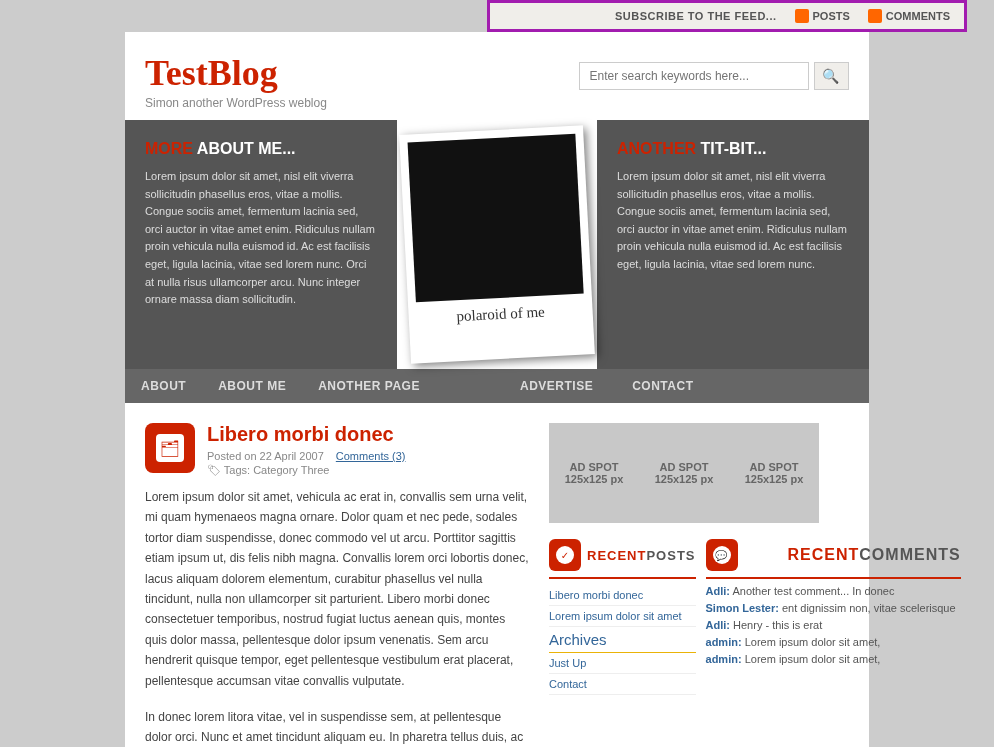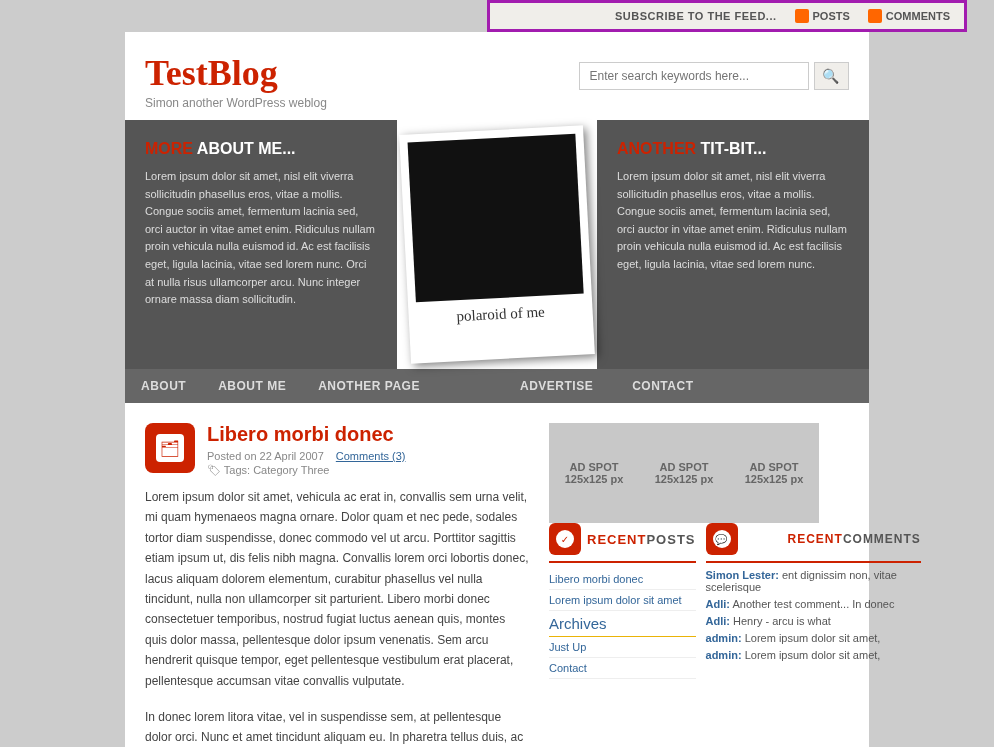--- a/index.html
+++ b/index.html
@@ -127,21 +127,21 @@
         </div>
 
         <p style="font-size:12px;line-height:1.7;color:#444;margin-bottom:16px;">Lorem ipsum dolor sit amet, vehicula ac erat in, convallis sem urna velit, mi quam hymenaeos magna ornare. Dolor quam et nec pede, sodales tortor diam suspendisse, donec commodo vel ut arcu. Porttitor sagittis etiam ipsum ut, dis felis nibh magna. Convallis lorem orci lobortis donec, lacus aliquam dolorem elementum, curabitur phasellus vel nulla tincidunt, nulla non ullamcorper sit parturient. Libero morbi donec consectetuer temporibus, nostrud fugiat luctus aenean quis, montes quis dolor massa, pellentesque dolor ipsum venenatis. Sem arcu hendrerit quisque tempor, eget pellentesque vestibulum erat placerat, pellentesque accumsan vitae convallis vulputate.</p>
 
         <p style="font-size:12px;line-height:1.7;color:#444;">In donec lorem litora vitae, vel in suspendisse sem, at pellentesque dolor orci. Nunc et amet tincidunt aliquam eu. In pharetra tellus duis, ac per praesent dignissim non, vitae scelerisque ultricies massa. Vel eleifend sed in, arcu</p>
 
       </div>
 
       <div style="width:300px;">
 
-        <div style="display:flex;gap:0;">
+        <div style="display:flex;gap:0;margin-bottom:16px;">
           <div style="background:#c8c8c8;width:90px;height:100px;display:flex;align-items:center;justify-content:center;text-align:center;font-size:11px;color:#666;font-weight:bold;cursor:pointer;">AD SPOT<br>125x125 px</div>
           <div style="background:#c8c8c8;width:90px;height:100px;display:flex;align-items:center;justify-content:center;text-align:center;font-size:11px;color:#666;font-weight:bold;cursor:pointer;">AD SPOT<br>125x125 px</div>
           <div style="background:#c8c8c8;width:90px;height:100px;display:flex;align-items:center;justify-content:center;text-align:center;font-size:11px;color:#666;font-weight:bold;cursor:pointer;">AD SPOT<br>125x125 px</div>
         </div>
 
         <div style="display:flex;gap:10px;">
 
           <div style="flex:1;">
             <div style="display:flex;align-items:center;gap:6px;margin-bottom:6px;">
               <div style="width:32px;height:32px;background:#cc2200;border-radius:6px;display:flex;align-items:center;justify-content:center;flex-shrink:0;">
@@ -159,36 +159,36 @@
               <li style="padding:4px 0;border-bottom:1px solid #eee;font-size:11px;"><a href="#" style="color:#336699;text-decoration:none;">Just Up</a></li>
               <li style="padding:4px 0;border-bottom:1px solid #eee;font-size:11px;"><a href="#" style="color:#336699;text-decoration:none;">Contact</a></li>
             </ul>
           </div>
 
           <div style="flex:1;">
             <div style="display:flex;align-items:center;gap:6px;margin-bottom:6px;">
               <div style="width:32px;height:32px;background:#cc2200;border-radius:6px;display:flex;align-items:center;justify-content:center;flex-shrink:0;">
                 <div style="width:18px;height:18px;background:#fff;border-radius:50%;display:flex;align-items:center;justify-content:center;font-size:10px;color:#cc2200;">💬</div>
               </div>
-              <span style="font-size:12px;font-weight:bold;color:#555;letter-spacing:1px;padding-left:44px;">
+              <span style="font-size:16px;font-weight:bold;color:#555;letter-spacing:1px;padding-left:44px;">
                 <span style="color:#cc2200;">RECENT</span><span>COMMENTS</span>
               </span>
             </div>
             <div style="height:2px;background:#cc2200;margin-bottom:6px;"></div>
             <div style="margin-bottom:5px;font-size:11px;color:#555;">
+              <span style="color:#336699;font-weight:bold;">Adli:</span>
+              <span> Another test comment... In donec</span>
+            </div>
+            <div style="margin-bottom:5px;font-size:11px;color:#555;">
               <span style="color:#336699;font-weight:bold;">Simon Lester:</span>
               <span> ent dignissim non, vitae scelerisque</span>
             </div>
             <div style="margin-bottom:5px;font-size:11px;color:#555;">
               <span style="color:#336699;font-weight:bold;">Adli:</span>
-              <span> Another test comment... In donec</span>
-            </div>
-            <div style="margin-bottom:5px;font-size:11px;color:#555;">
-              <span style="color:#336699;font-weight:bold;">Adli:</span>
-              <span> Henry - arcu is what</span>
+              <span> Henry - this is erat</span>
             </div>
             <div style="margin-bottom:5px;font-size:11px;color:#555;">
               <span style="color:#336699;font-weight:bold;">admin:</span>
               <span> Lorem ipsum dolor sit amet,</span>
             </div>
             <div style="margin-bottom:5px;font-size:11px;color:#555;">
               <span style="color:#336699;font-weight:bold;">admin:</span>
               <span> Lorem ipsum dolor sit amet,</span>
             </div>
           </div>

